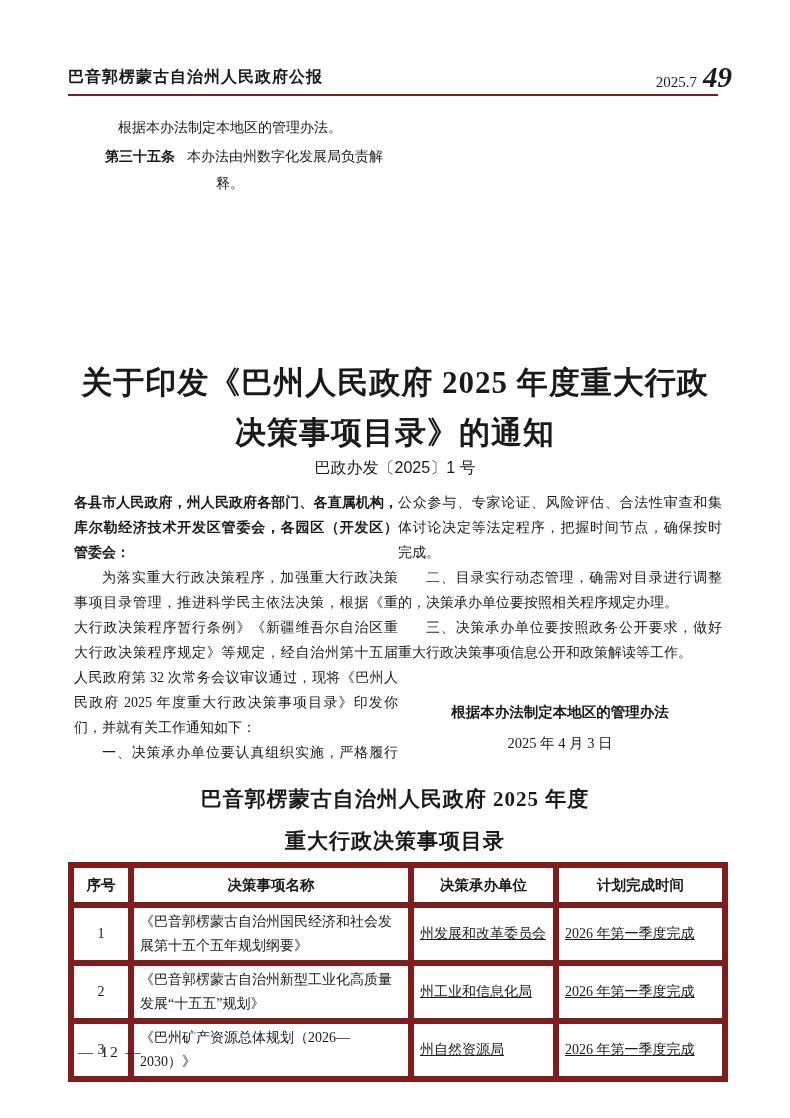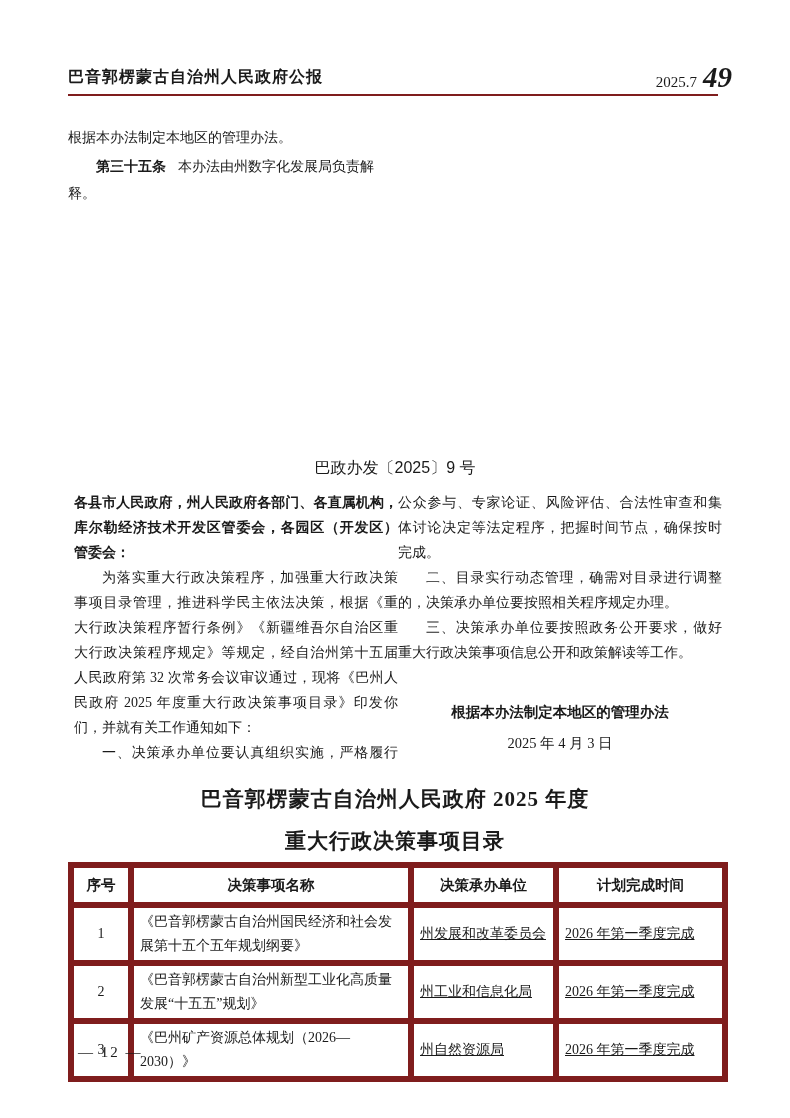--- a/index.html
+++ b/index.html
@@ -10,21 +10,21 @@
   
   .hdr{position:absolute;left:68px;right:72px;top:60px;height:34px;
        border-bottom:2px solid #7f1d1d;display:flex;justify-content:space-between;align-items:flex-end;}
   .hdr-title{font-family:"Liberation Sans","DejaVu Sans",sans-serif;font-weight:600;
              font-size:16px;letter-spacing:1px;padding-bottom:6px;}
   .hdr-issue{position:relative;right:-14px;display:flex;align-items:baseline;gap:6px;padding-bottom:2px;}
   .hdr-date{font-size:15px;}
   .hdr-num{font-size:29px;font-weight:bold;font-style:italic;line-height:1;}
 
   
-  .intro{position:absolute;left:68px;top:124px;width:324px;font-size:14px;line-height:28px;}
+  .intro{position:absolute;left:68px;top:114px;width:324px;font-size:14px;line-height:28px;text-align:center;}
   .ind{text-indent:2em;}
   .bold-art{font-weight:bold;font-family:"Liberation Sans","DejaVu Sans",sans-serif;}
   .art-rest{margin-left:12px;}
 
   
   .title{position:absolute;left:0;right:0;top:358px;margin:0;text-align:center;
          font-size:31px;font-weight:bold;line-height:50px;letter-spacing:1px;}
   .docnum{position:absolute;left:0;right:0;top:458px;text-align:center;font-size:16px;
           font-family:"Liberation Sans","DejaVu Sans",sans-serif;}
 
@@ -68,22 +68,26 @@
   </header>
 
   <section class="intro">
     <div class="ln" style="height:28px;">根据本办法制定本地区的管理办法。</div>
     <div class="ln ind" style="height:28px;">
       <span class="bold-art">第三十五条</span><span class="art-rest">本办法由州数字化发展局负责解</span>
     </div>
     <div class="ln" style="height:28px;">释。</div>
   </section>
 
+  <h1 class="title">
+    <div>关于印发《巴州人民政府 2025 年度重大行政</div>
+    <div>决策事项目录》的通知</div>
+  </h1>
 
-  <div class="docnum">巴政办发〔2025〕9 号</div>
+  <div class="docnum">巴政办发〔2025〕1 号</div>
 
   <div class="cols">
     <div class="col">
       <div class="ln jf hei">各县市人民政府，州人民政府各部门、各直属机构，</div>
       <div class="ln jf hei">库尔勒经济技术开发区管委会，各园区（开发区）</div>
       <div class="ln hei">管委会：</div>
       <div class="ln jf ind">为落实重大行政决策程序，加强重大行政决策</div>
       <div class="ln jf">事项目录管理，推进科学民主依法决策，根据《重</div>
       <div class="ln jf">大行政决策程序暂行条例》《新疆维吾尔自治区重</div>
       <div class="ln jf">大行政决策程序规定》等规定，经自治州第十五届</div>

